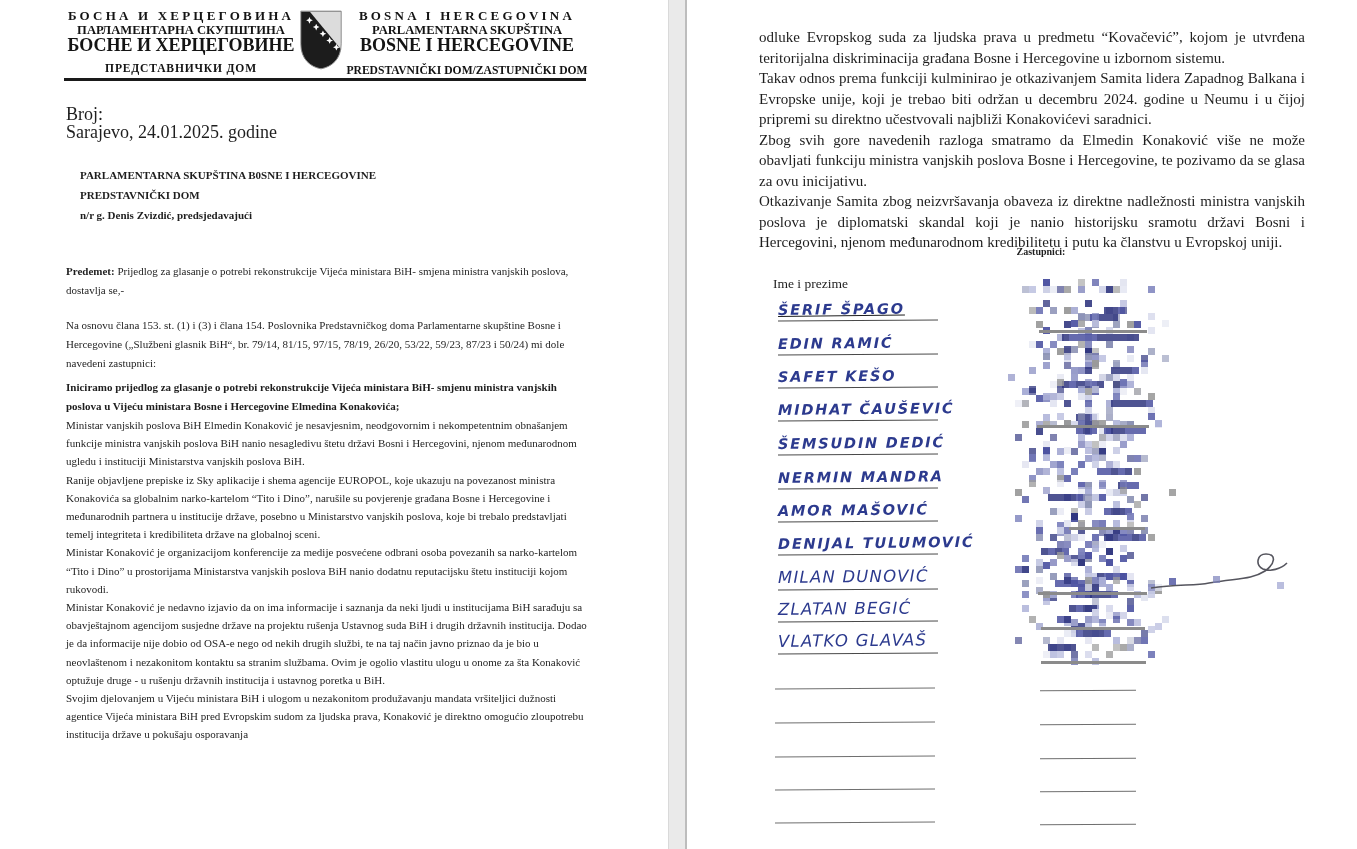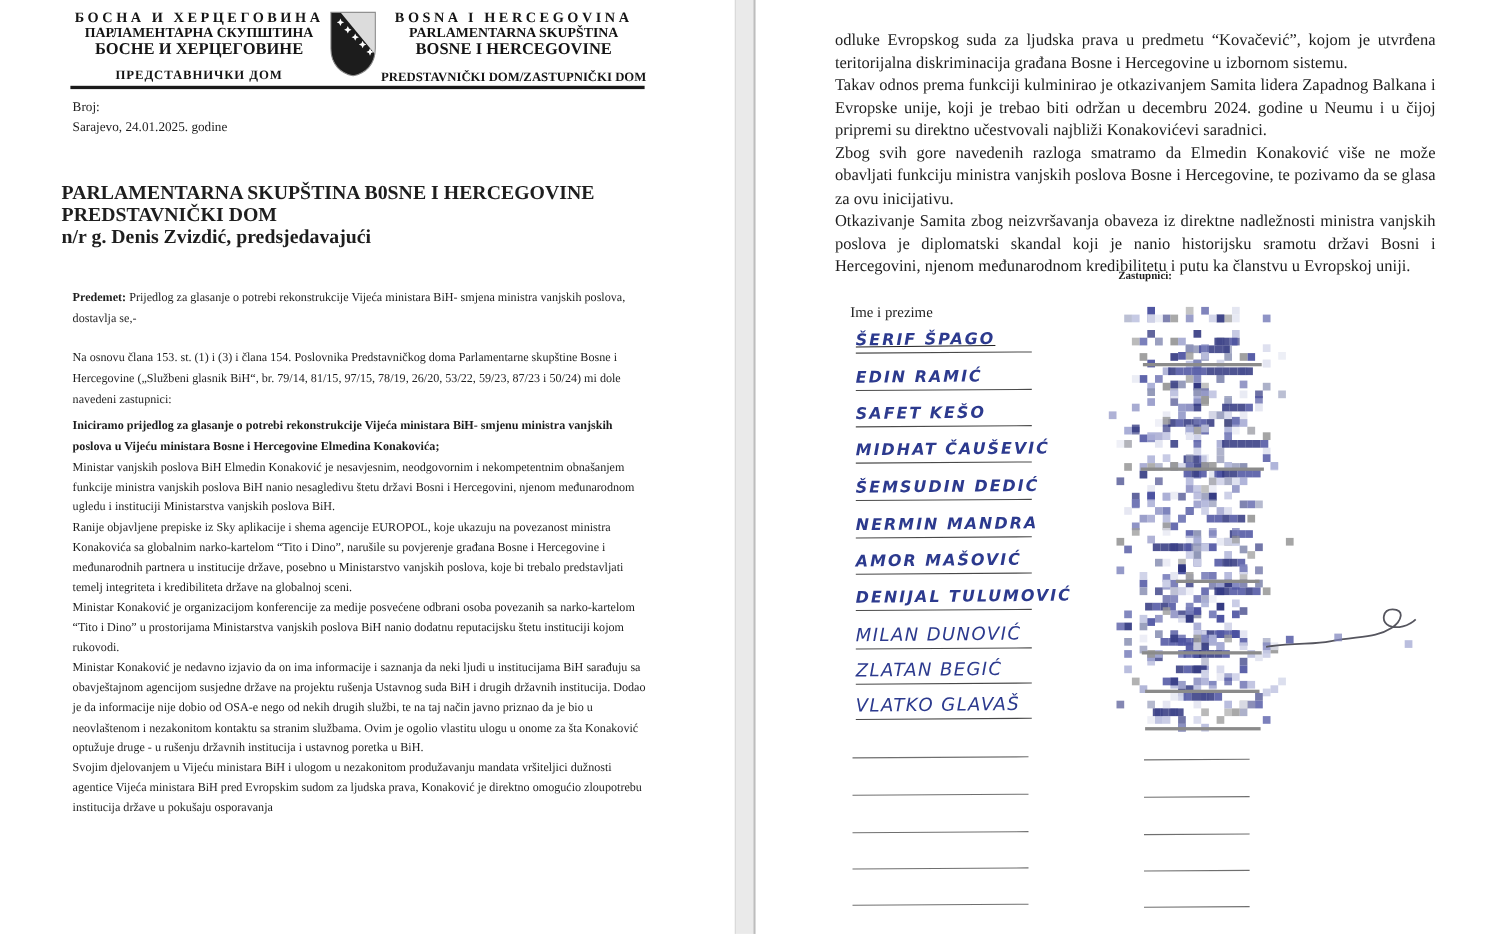--- a/index.html
+++ b/index.html
@@ -13,28 +13,28 @@
                 background:#eaeaea;border-left:1px solid #d9d9d9;border-right:2px solid #bdbdbd;}
   #page-right{left:687px;width:670px;}
 
   
   .letterhead{position:absolute;top:8px;left:64px;width:524px;display:flex;justify-content:flex-end;align-items:flex-start;}
   .lh-col{text-align:center;font-weight:bold;color:#141414;}
   .lh-cyr{width:230px;}
   .lh-lat{width:242px;}
   .lh-l1{font-size:13px;letter-spacing:3.2px;line-height:15px;white-space:nowrap;}
   .lh-l2{font-size:12.6px;line-height:15px;white-space:nowrap;}
-  .lh-l3{font-size:15px;line-height:15px;white-space:nowrap;}
+  .lh-l3{font-size:18px;line-height:15px;white-space:nowrap;}
   .lh-chamber{font-size:11.6px;letter-spacing:.8px;margin-top:9px;white-space:nowrap;}
   .lh-chamber-lat{font-size:11.6px;margin-top:11px;white-space:nowrap;}
   .lh-rule{position:absolute;top:78px;left:64px;width:522px;height:3px;background:#1a1a1a;}
 
   
-  .broj{position:absolute;top:88px;left:66px;font-size:12px;line-height:18px;}
-  .addressee{position:absolute;top:165px;left:56px;font-size:18px;line-height:20px;font-weight:bold;}
+  .broj{position:absolute;top:105px;left:66px;font-size:18px;line-height:18px;}
+  .addressee{position:absolute;top:165px;left:80px;font-size:11px;line-height:20px;font-weight:bold;}
   .body-flow{position:absolute;top:262px;left:66px;width:521px;font-size:11px;line-height:19px;text-align:left;}
   .body-flow p{margin:0;}
   .mt16{margin-top:16px !important;}
   .mt5{margin-top:5px !important;}
   .mt8{margin-top:8px !important;}
   .bold{font-weight:bold;}
   .rationale p{margin:0;line-height:18.2px;}
 
   
   .right-flow{position:absolute;top:27px;left:72px;width:546px;font-size:15px;line-height:20.5px;text-align:justify;}

